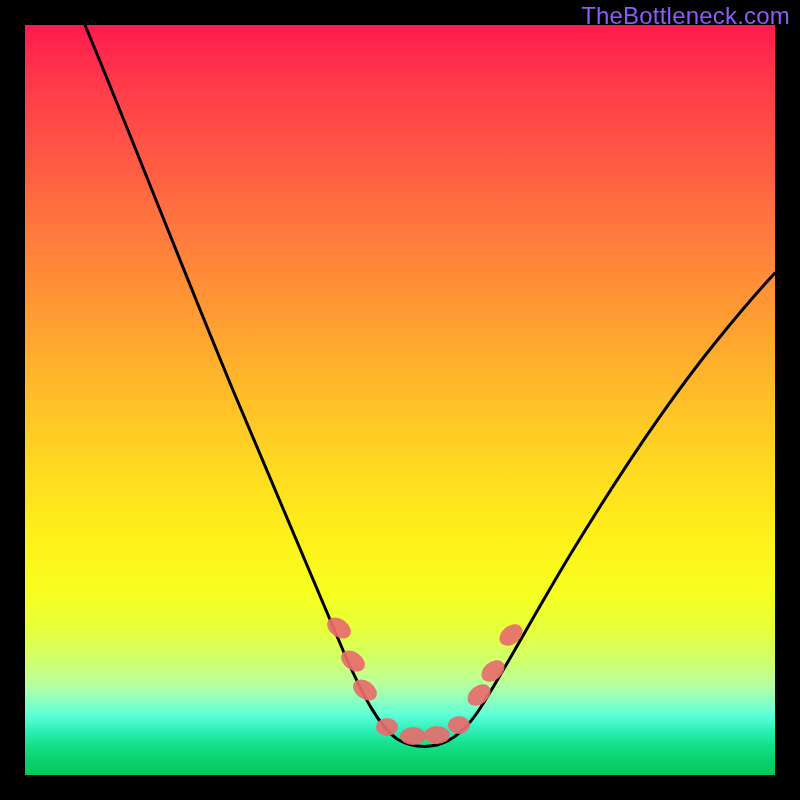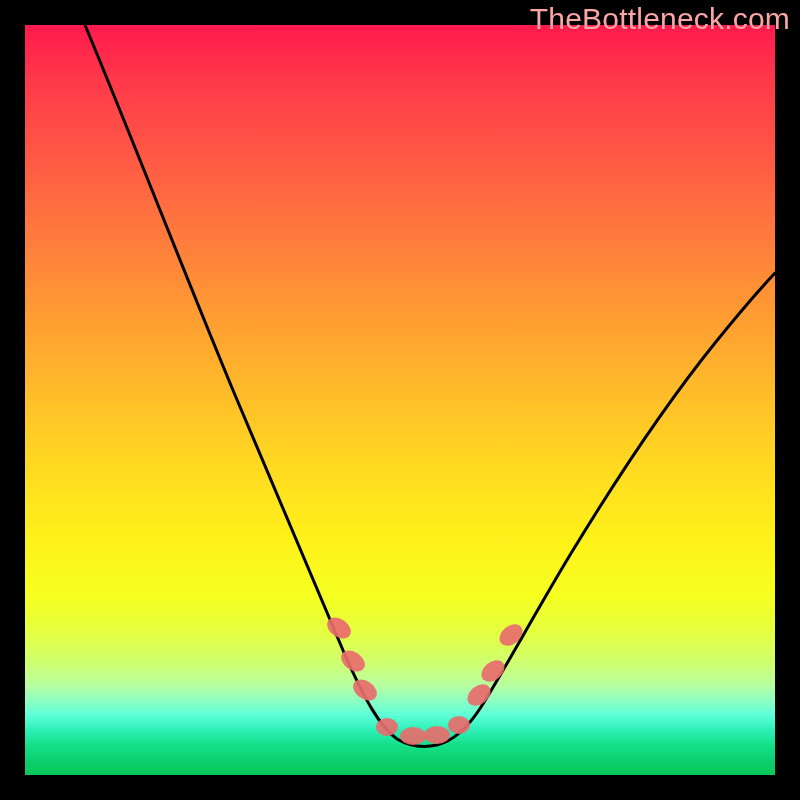--- a/index.html
+++ b/index.html
@@ -59,22 +59,22 @@
     stroke-linejoin: round;
   }
   .bead {
     fill: #e86c6c;
     fill-opacity: 0.92;
   }
   .watermark {
     position: absolute;
     top: 2px;
     right: 10px;
-    color: #fca5a5;
-    font-size: 30px;
+    color: #8b5cf6;
+    font-size: 24px;
     font-weight: 500;
     letter-spacing: 0.2px;
     user-select: none;
   }
 </style>
 </head>
 <body>
 
 <div class="frame">
 

